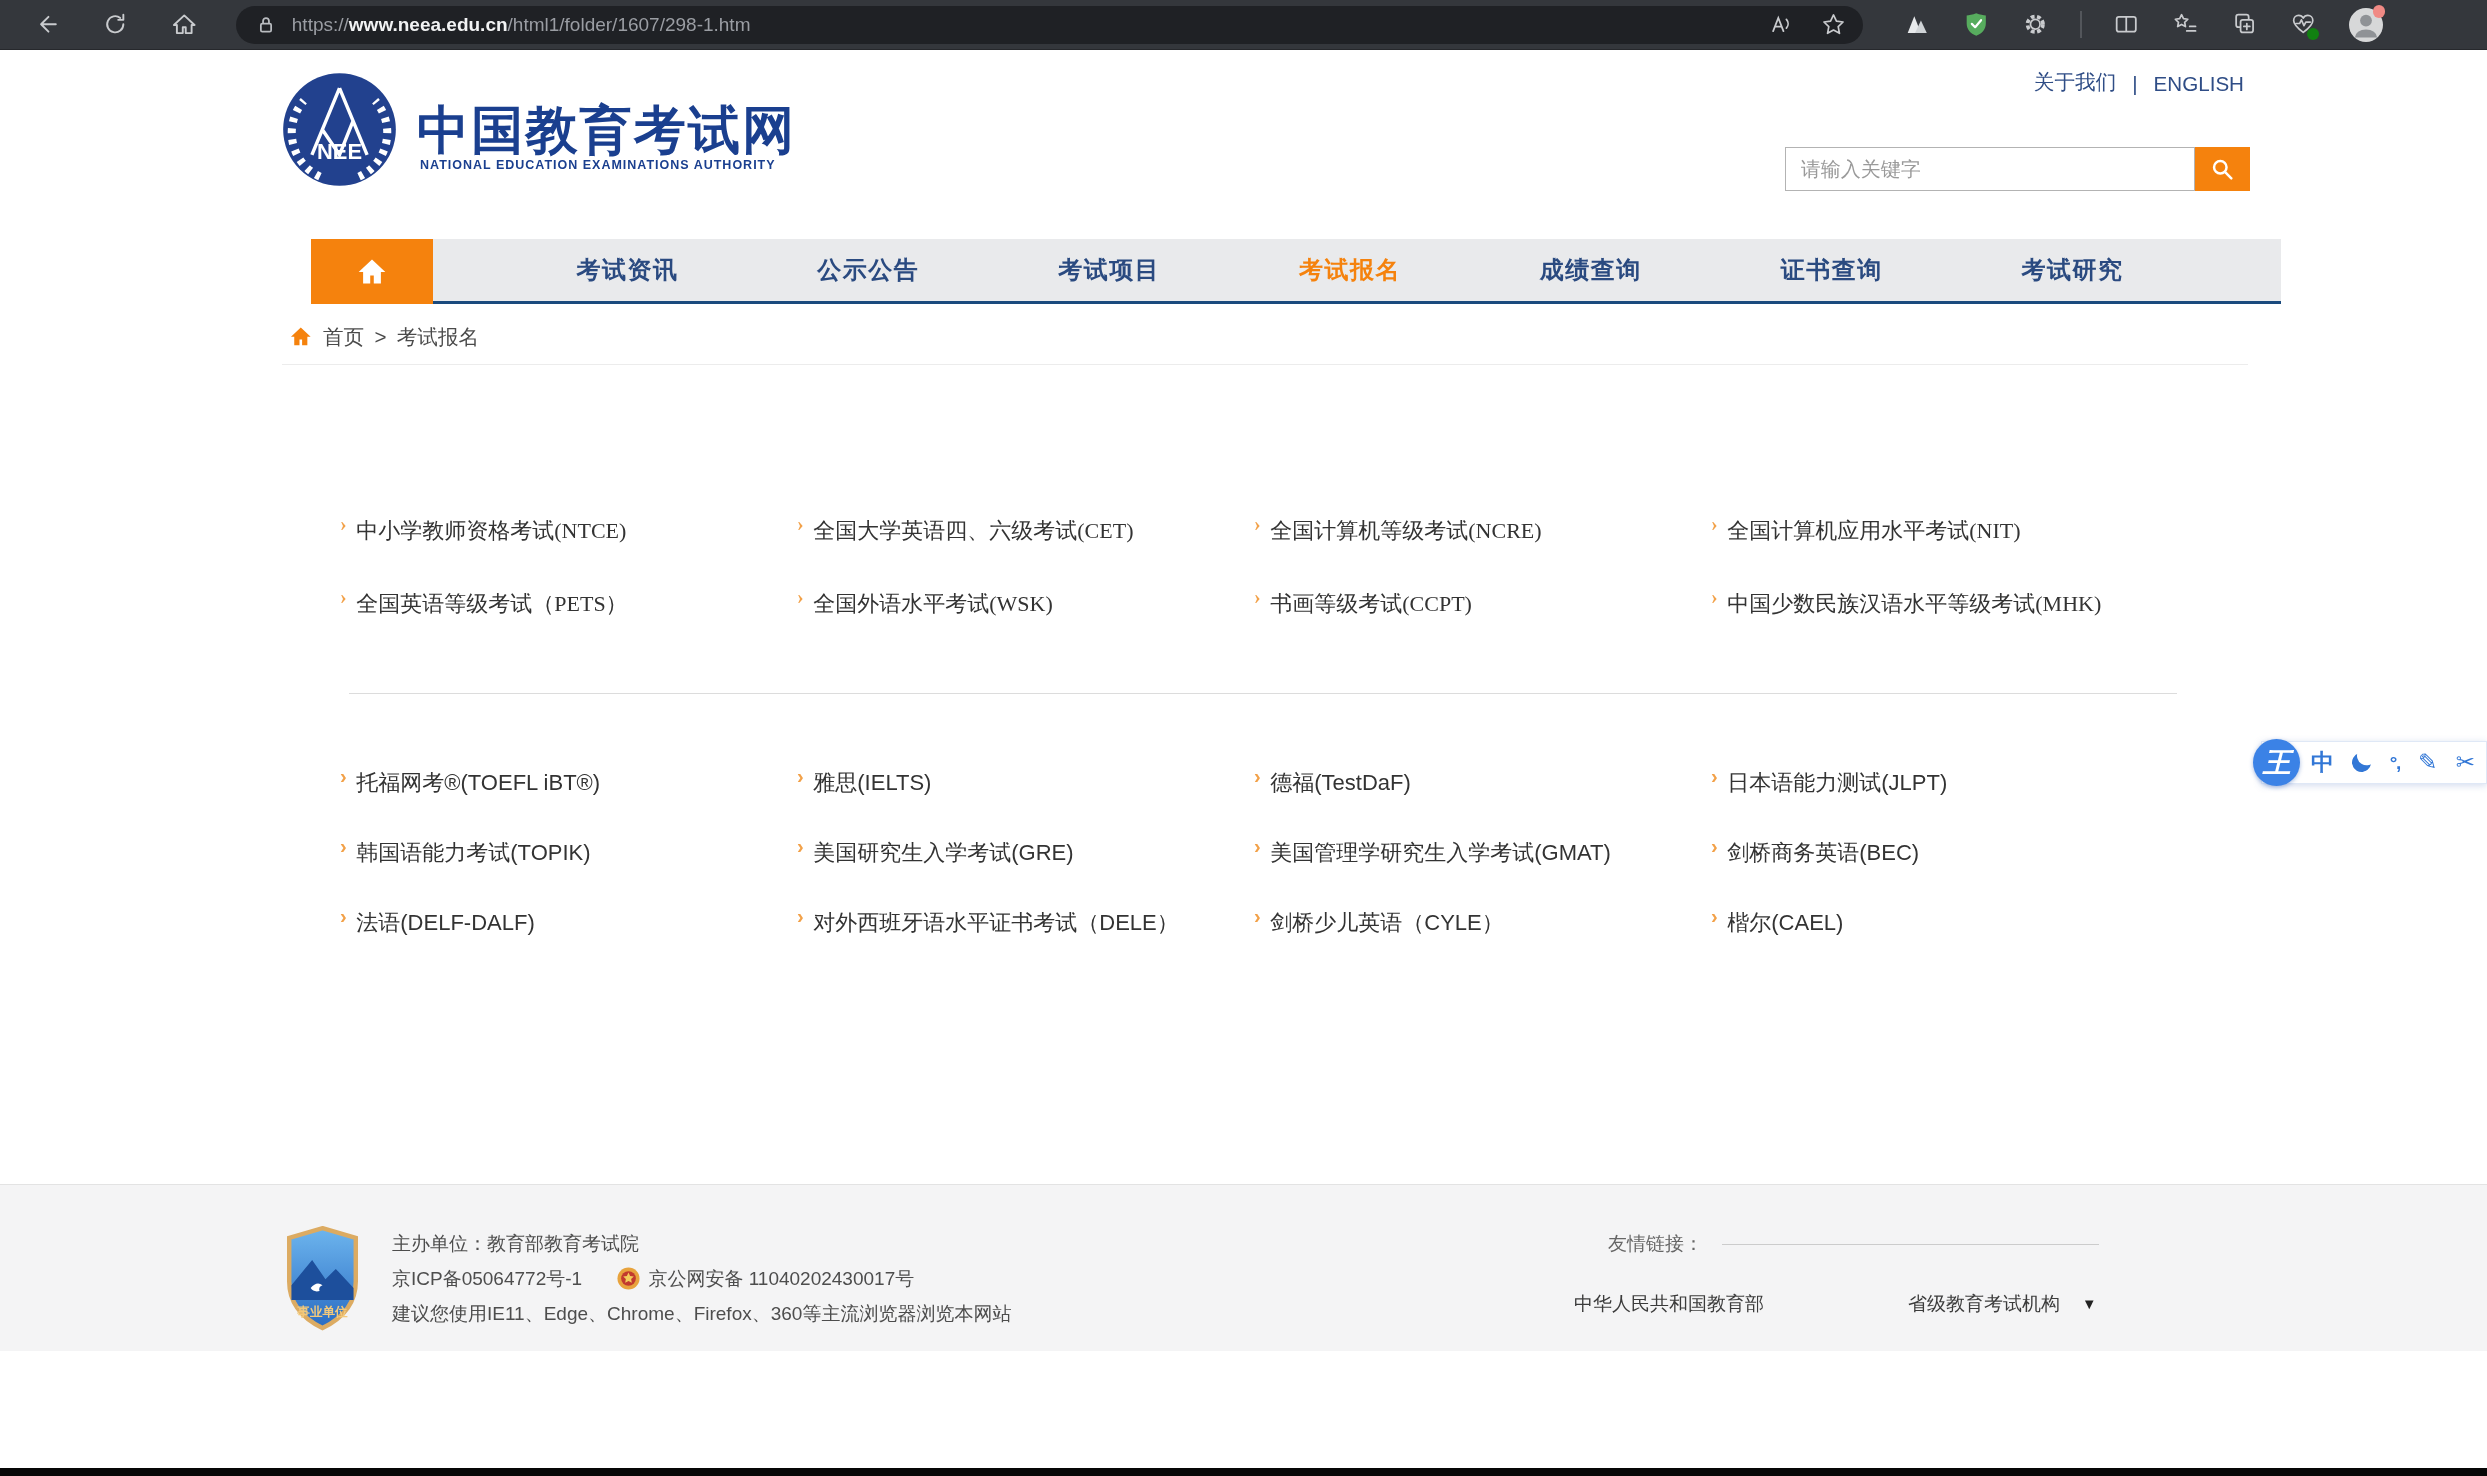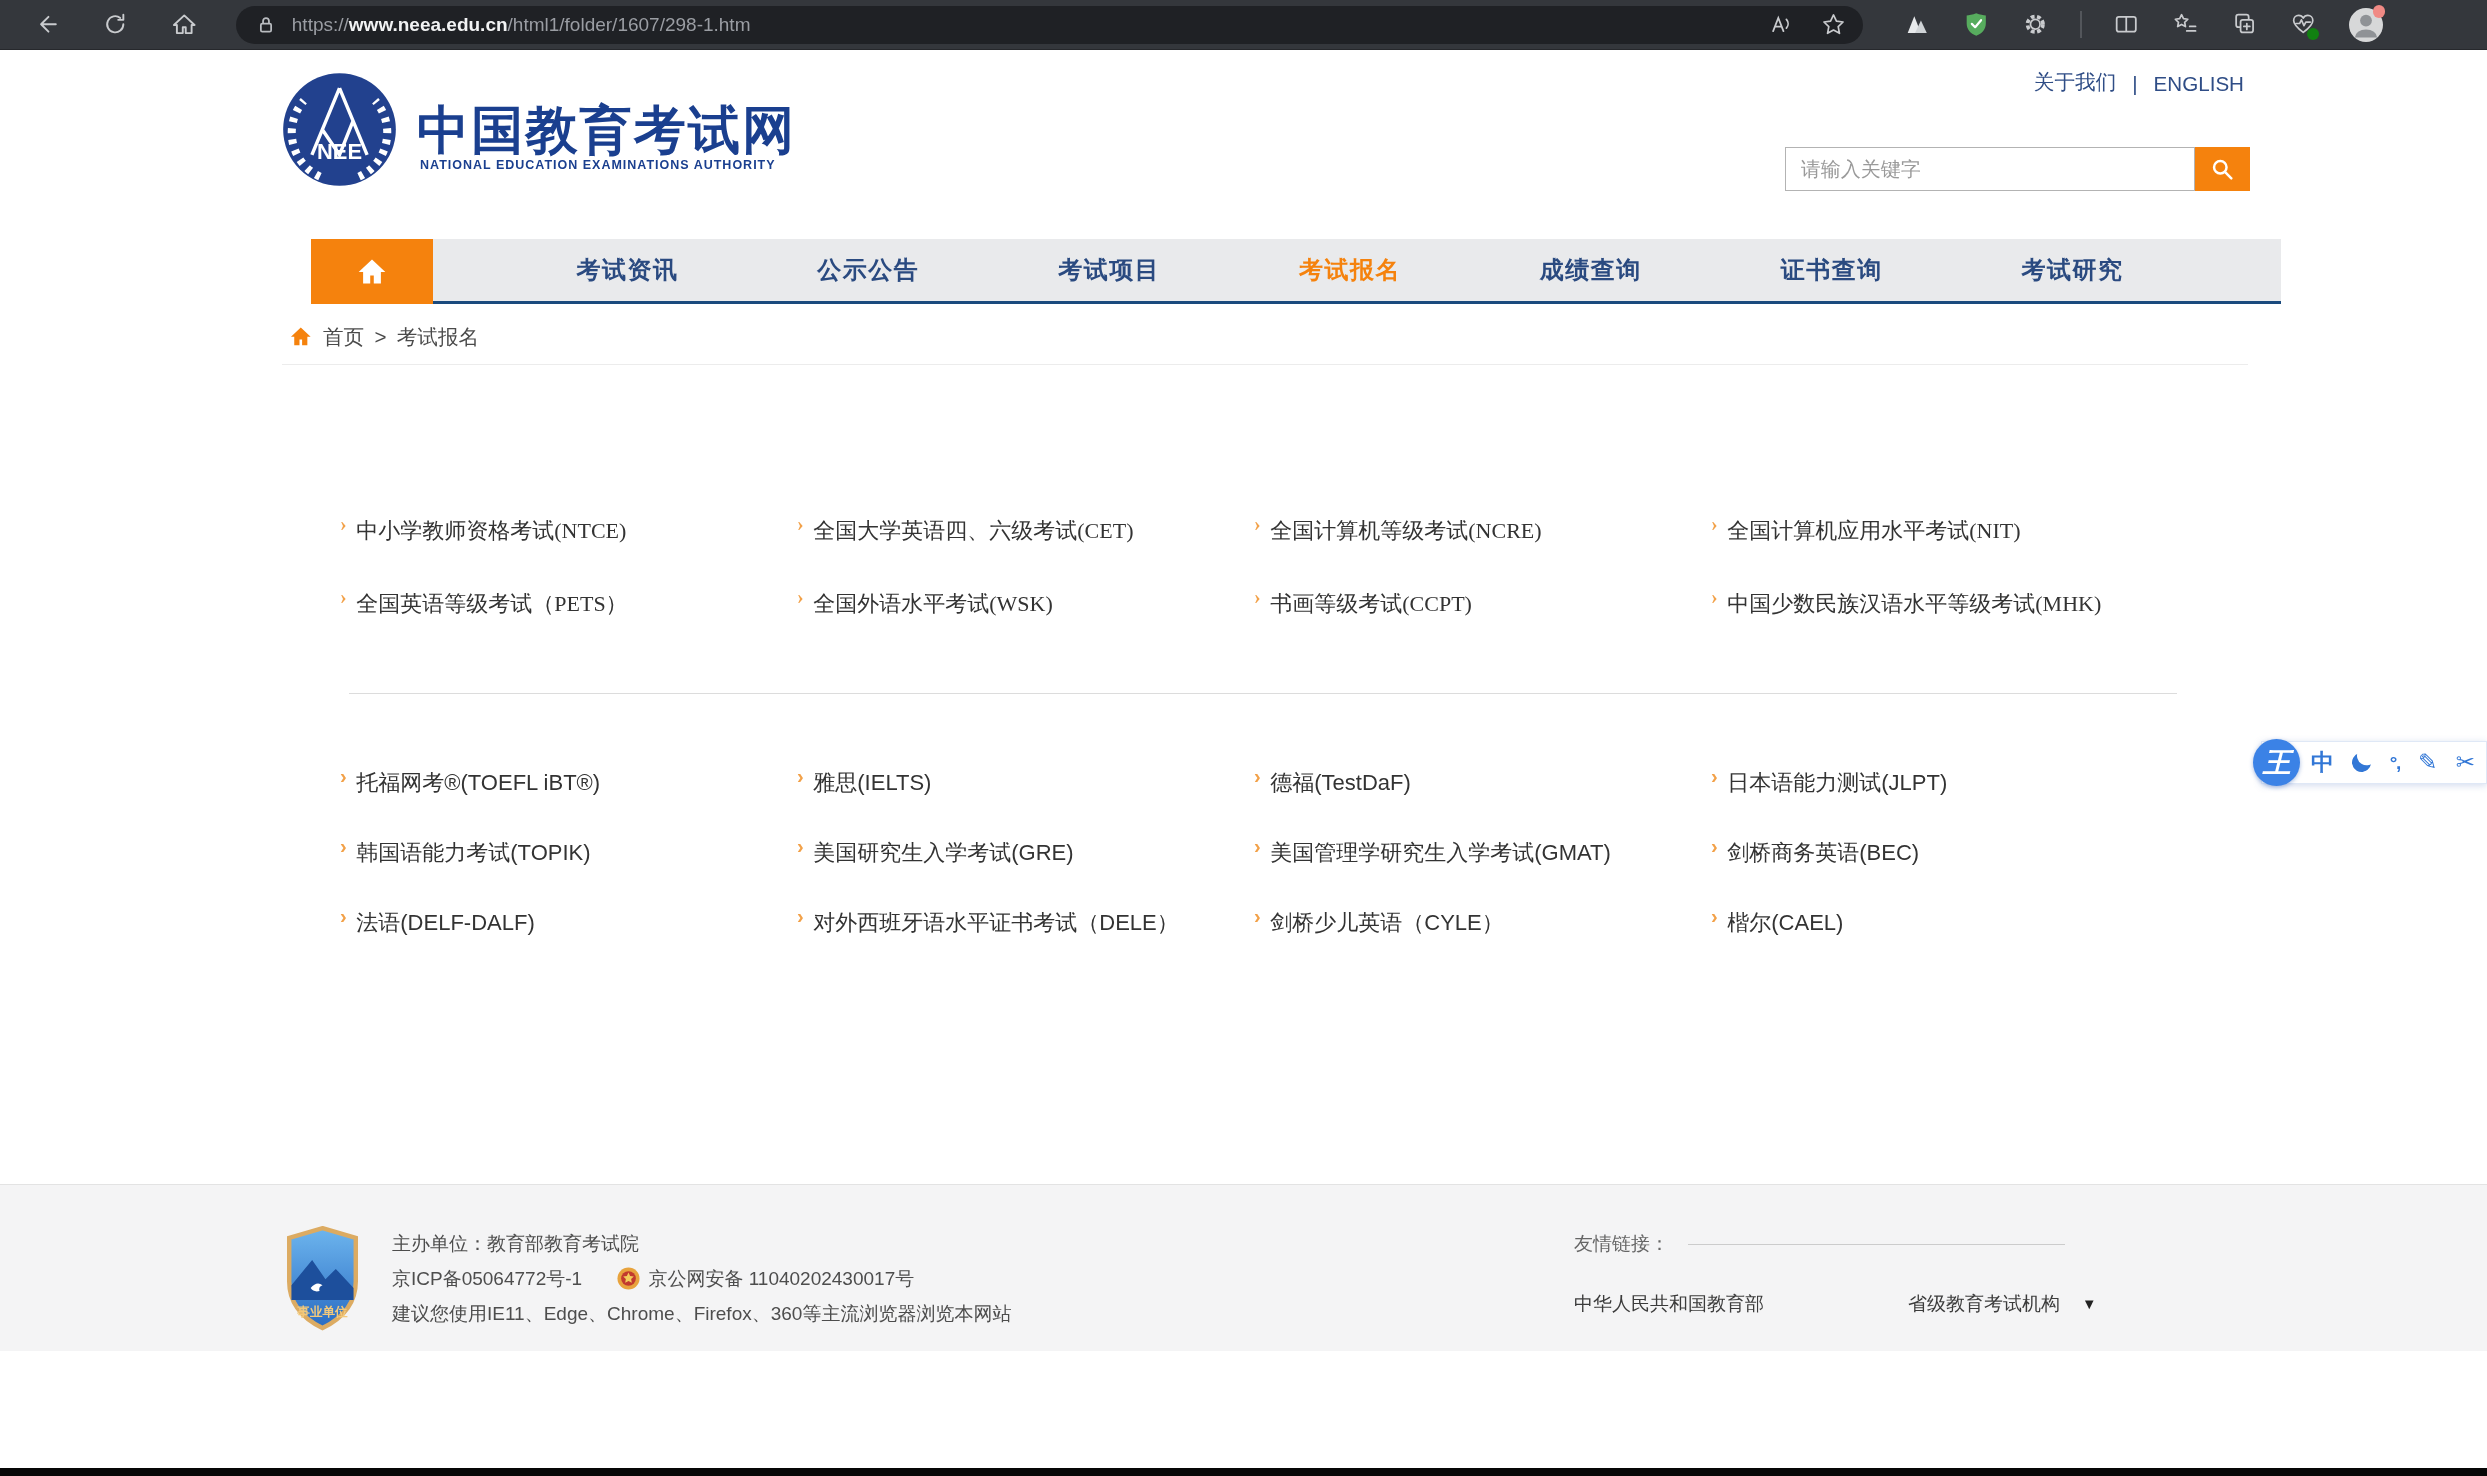--- a/index.html
+++ b/index.html
@@ -74,21 +74,21 @@
   .group-divider { position:absolute; left:349px; top:693px; width:1828px; height:0;
                    border-top:0.7px solid #dcdcdc; }
 
   
   .footer { position:absolute; left:0; top:1184px; width:100%; height:167px;
             background:#f4f4f5; border-top:0.7px solid #e3e3e3; }
   .badge-svg { position:absolute; left:284px; top:41px; width:77px; height:105px; }
   .f-left { position:absolute; left:392px; top:41px; font-size:19px; color:#4d4d4d; }
   .f-line { height:35px; display:flex; align-items:center; gap:7.4px; white-space:nowrap; }
   .f-right { position:absolute; left:1574px; top:46px; }
-  .friend-row { display:flex; align-items:center; font-size:19px; color:#666; }
+  .friend-row { display:flex; align-items:center; font-size:19px; color:#666;margin-left:34px; }
   .friend-line { width:377px; height:0.7px; background:#ccc; margin-left:19px; }
   .links-row { margin-top:34px; display:flex; align-items:center; font-size:19px; color:#3b3b3b; }
   .links-row .flink { cursor:pointer; }
   .flink2 { margin-left:144px; }
   .caret { margin-left:22px; font-size:14.7px; color:#222; cursor:pointer; }
 
   
   .ime-bar { position:absolute; left:2261px; top:741px; width:226px; height:43px;
              background:#fff; border:0.7px solid #dfe8f6; box-shadow:0 1.5px 7.4px rgba(60,100,180,.25);
              display:flex; align-items:center; gap:18.4px; padding-left:49px; }

